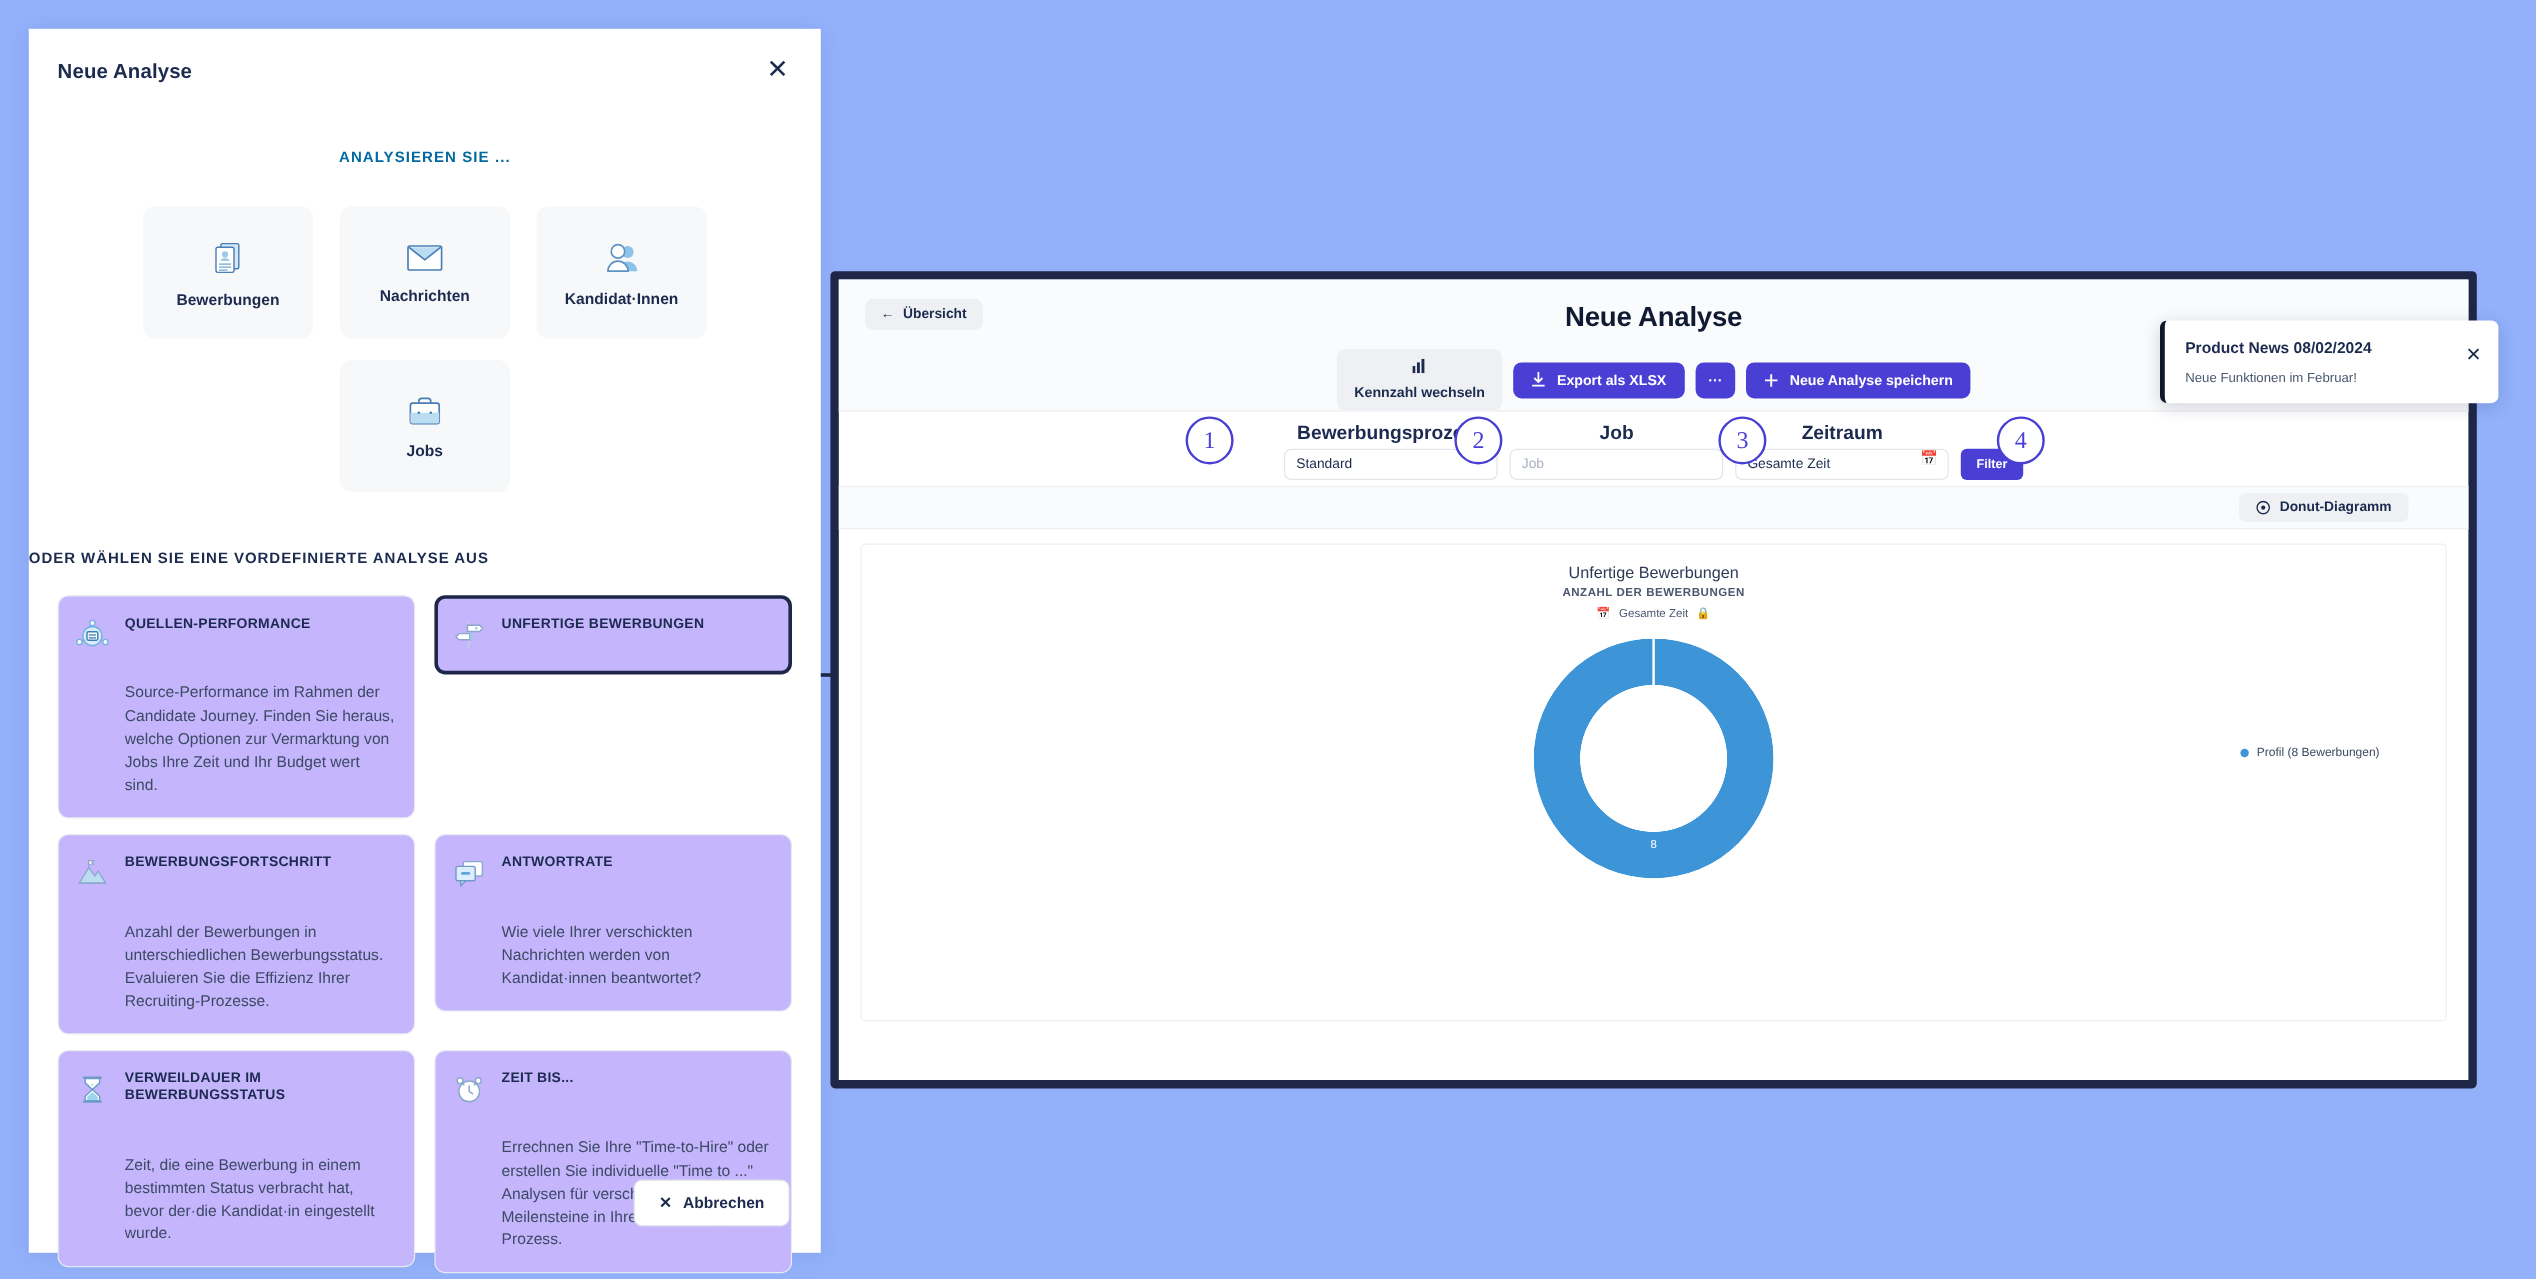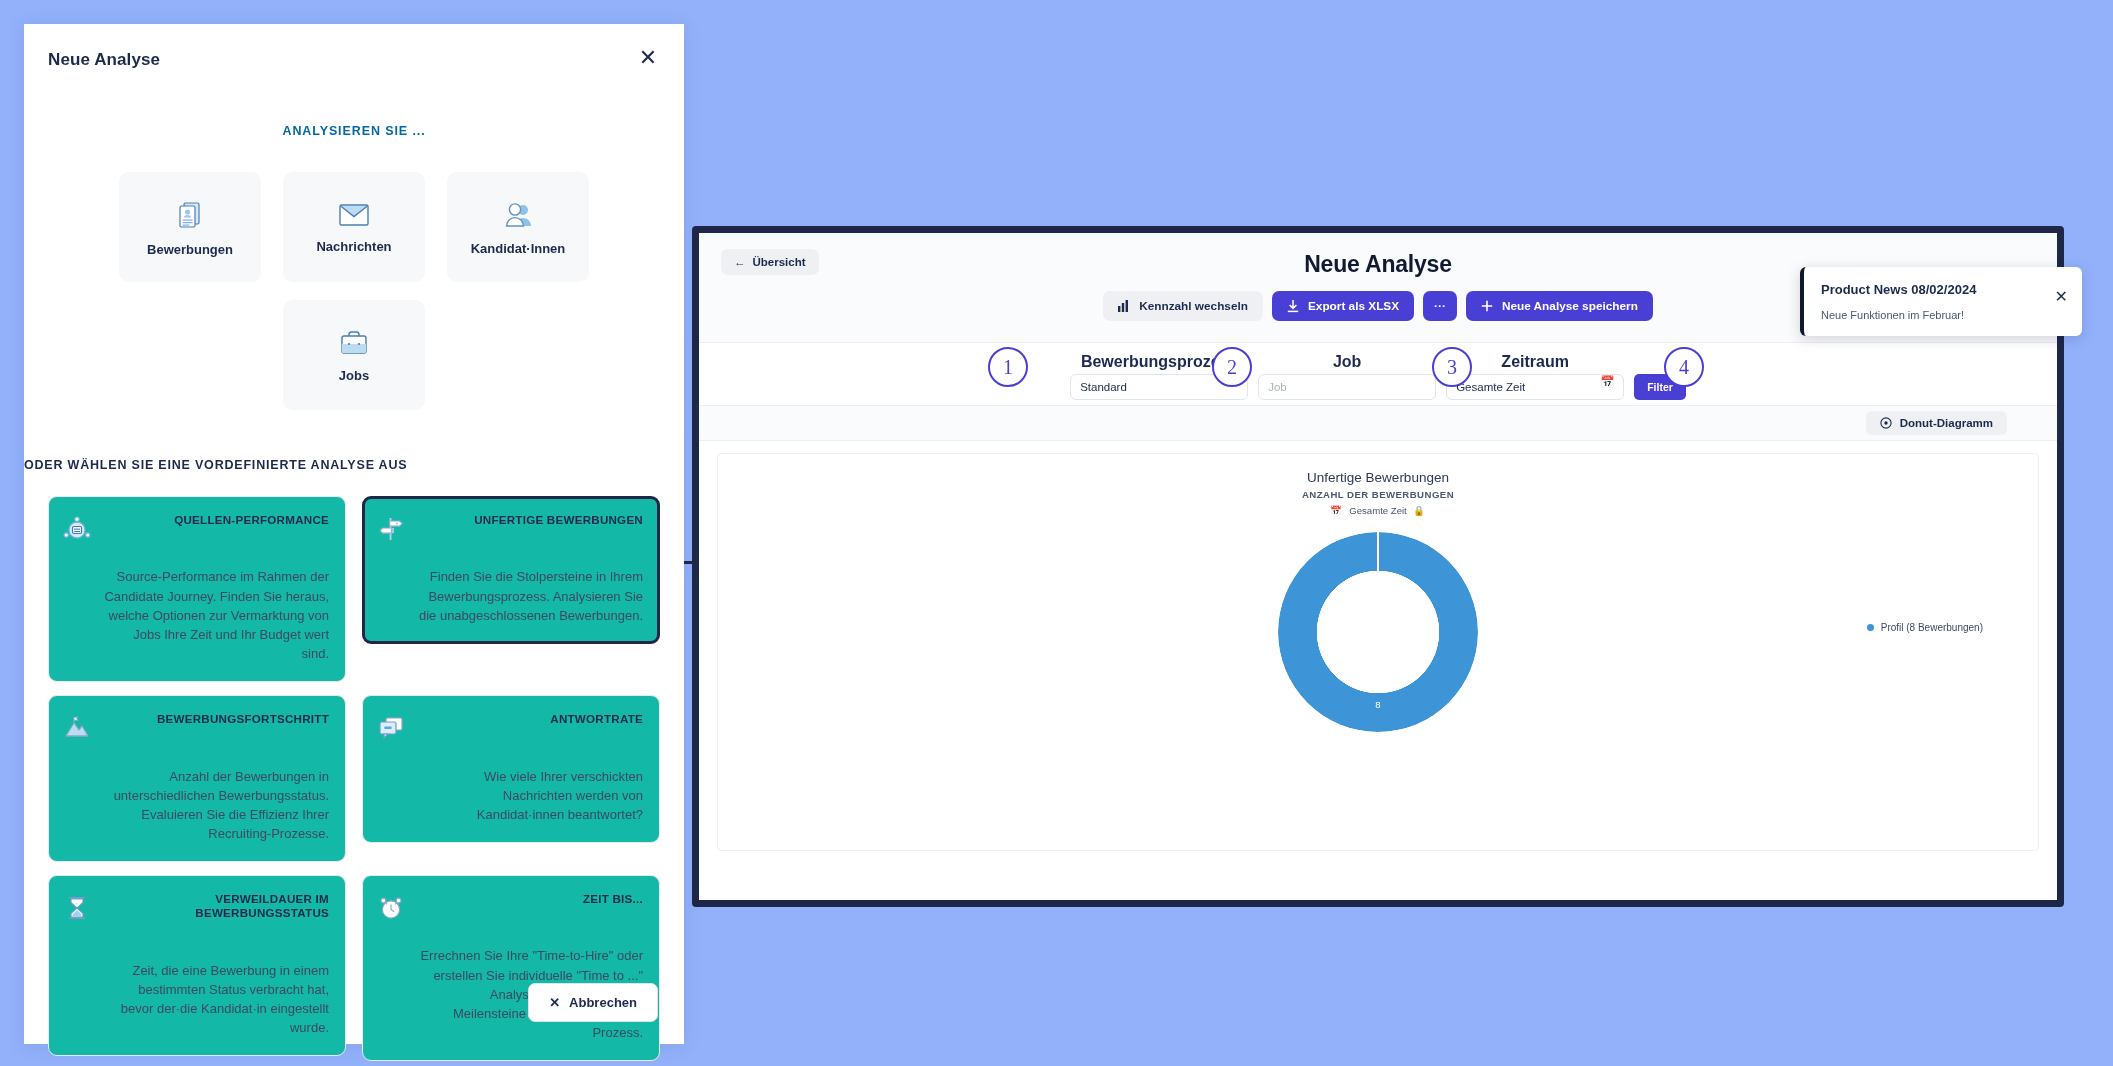--- a/index.html
+++ b/index.html
@@ -54,23 +54,23 @@
     color: #1b2a4e; letter-spacing: .8px; margin-top: 48px;
   }
 
   .cards {
     display: grid; grid-template-columns: 1fr 1fr;
     gap: 13px 16px;
     padding: 24px 24px 0 24px;
     align-items: start;
   }
   .card {
-    background: #14b8a6; border: 1px solid #e6e9ef; border-radius: 9px;
+    background: #c4b5fd; border: 1px solid #e6e9ef; border-radius: 9px;
     padding: 16px 16px 18px 14px;
-    display: flex; gap: 13px; cursor: pointer; text-align: right;
+    display: flex; gap: 13px; cursor: pointer;
   }
   .card.selected {
     border: 3px solid #1e2747; border-radius: 9px; padding: 14px 14px 16px 12px;
   }
   .card-ico { flex: 0 0 28px; width: 28px; padding-top: 2px; }
   .card-body { flex: 1; }
   .card-title {
     font-size: 11.6px; font-weight: bold; color: #1b2a4e;
     letter-spacing: .25px; margin-bottom: 4px; line-height: 1.25;
   }
@@ -110,21 +110,21 @@
   }
   .app-actions {
     display: flex; justify-content: center; gap: 9px; margin-top: 13px;
     align-items: center;
   }
   .ab {
     display: inline-flex; align-items: center; gap: 9px;
     border-radius: 7px; padding: 8px 15px;
     font-size: 11.8px; font-weight: bold; cursor: pointer; white-space: nowrap;
   }
-  .ab-grey { background: #eef0f3; color: #1b2a4e; }
+  .ab-grey { background: #eef0f3; color: #1b2a4e; flex-direction: column; }
   .ab-purple { background: #4a3fd4; color: #fff; }
   .ab-dots { background: #4a3fd4; color: #fff; padding: 8px 11px; }
 
   .toast {
     position: absolute; right: -25px; top: 34px;
     width: 282px; background: #fff; border-radius: 6px;
     border-left: 4px solid #0f172a;
     box-shadow: 0 3px 14px rgba(20,30,70,.18);
     padding: 15px 16px 15px 17px;
   }
@@ -323,21 +323,20 @@
           <svg width="28" height="28" viewBox="0 0 28 28" fill="none">
             <rect x="12.6" y="3" width="1.9" height="22" fill="#b9cce2"></rect>
             <path d="M12.6 6h10l2.6 2.6-2.6 2.6h-10z" fill="#ffffff" stroke="#8aa8c9" stroke-width="1.2"></path>
             <path d="M14.5 13h-9L3 15.6l2.5 2.6h9z" fill="#ffffff" stroke="#8aa8c9" stroke-width="1.2"></path>
             <path d="M14.5 13h2.6v5.2h-2.6z" fill="#9fc9e8"></path>
             <circle cx="20" cy="8.6" r="1.1" fill="#9fc9e8"></circle>
           </svg>
         </div>
         <div class="card-body">
           <div class="card-title">UNFERTIGE BEWERBUNGEN</div>
-          <div class="card-desc">Finden Sie die Stolpersteine in Ihrem Bewerbungsprozess. Analysieren Sie die unabgeschlossenen Bewerbungen.</div>
         </div>
       </div>
 
       <div class="card">
         <div class="card-ico">
           <svg width="28" height="28" viewBox="0 0 28 28" fill="none">
             <path d="M3 22 11 9l5 7 3-4 6 10z" fill="#bcdcf2" stroke="#8aa8c9" stroke-width="1.1"></path>
             <path d="M11 9V3" stroke="#8aa8c9" stroke-width="1.1"></path>
             <path d="M11 3.2h4l-1.4 1.5L15 6.2h-4z" fill="#ffffff" stroke="#8aa8c9" stroke-width="1"></path>
             <path d="M3 22h22" stroke="#8aa8c9" stroke-width="1.1"></path>

